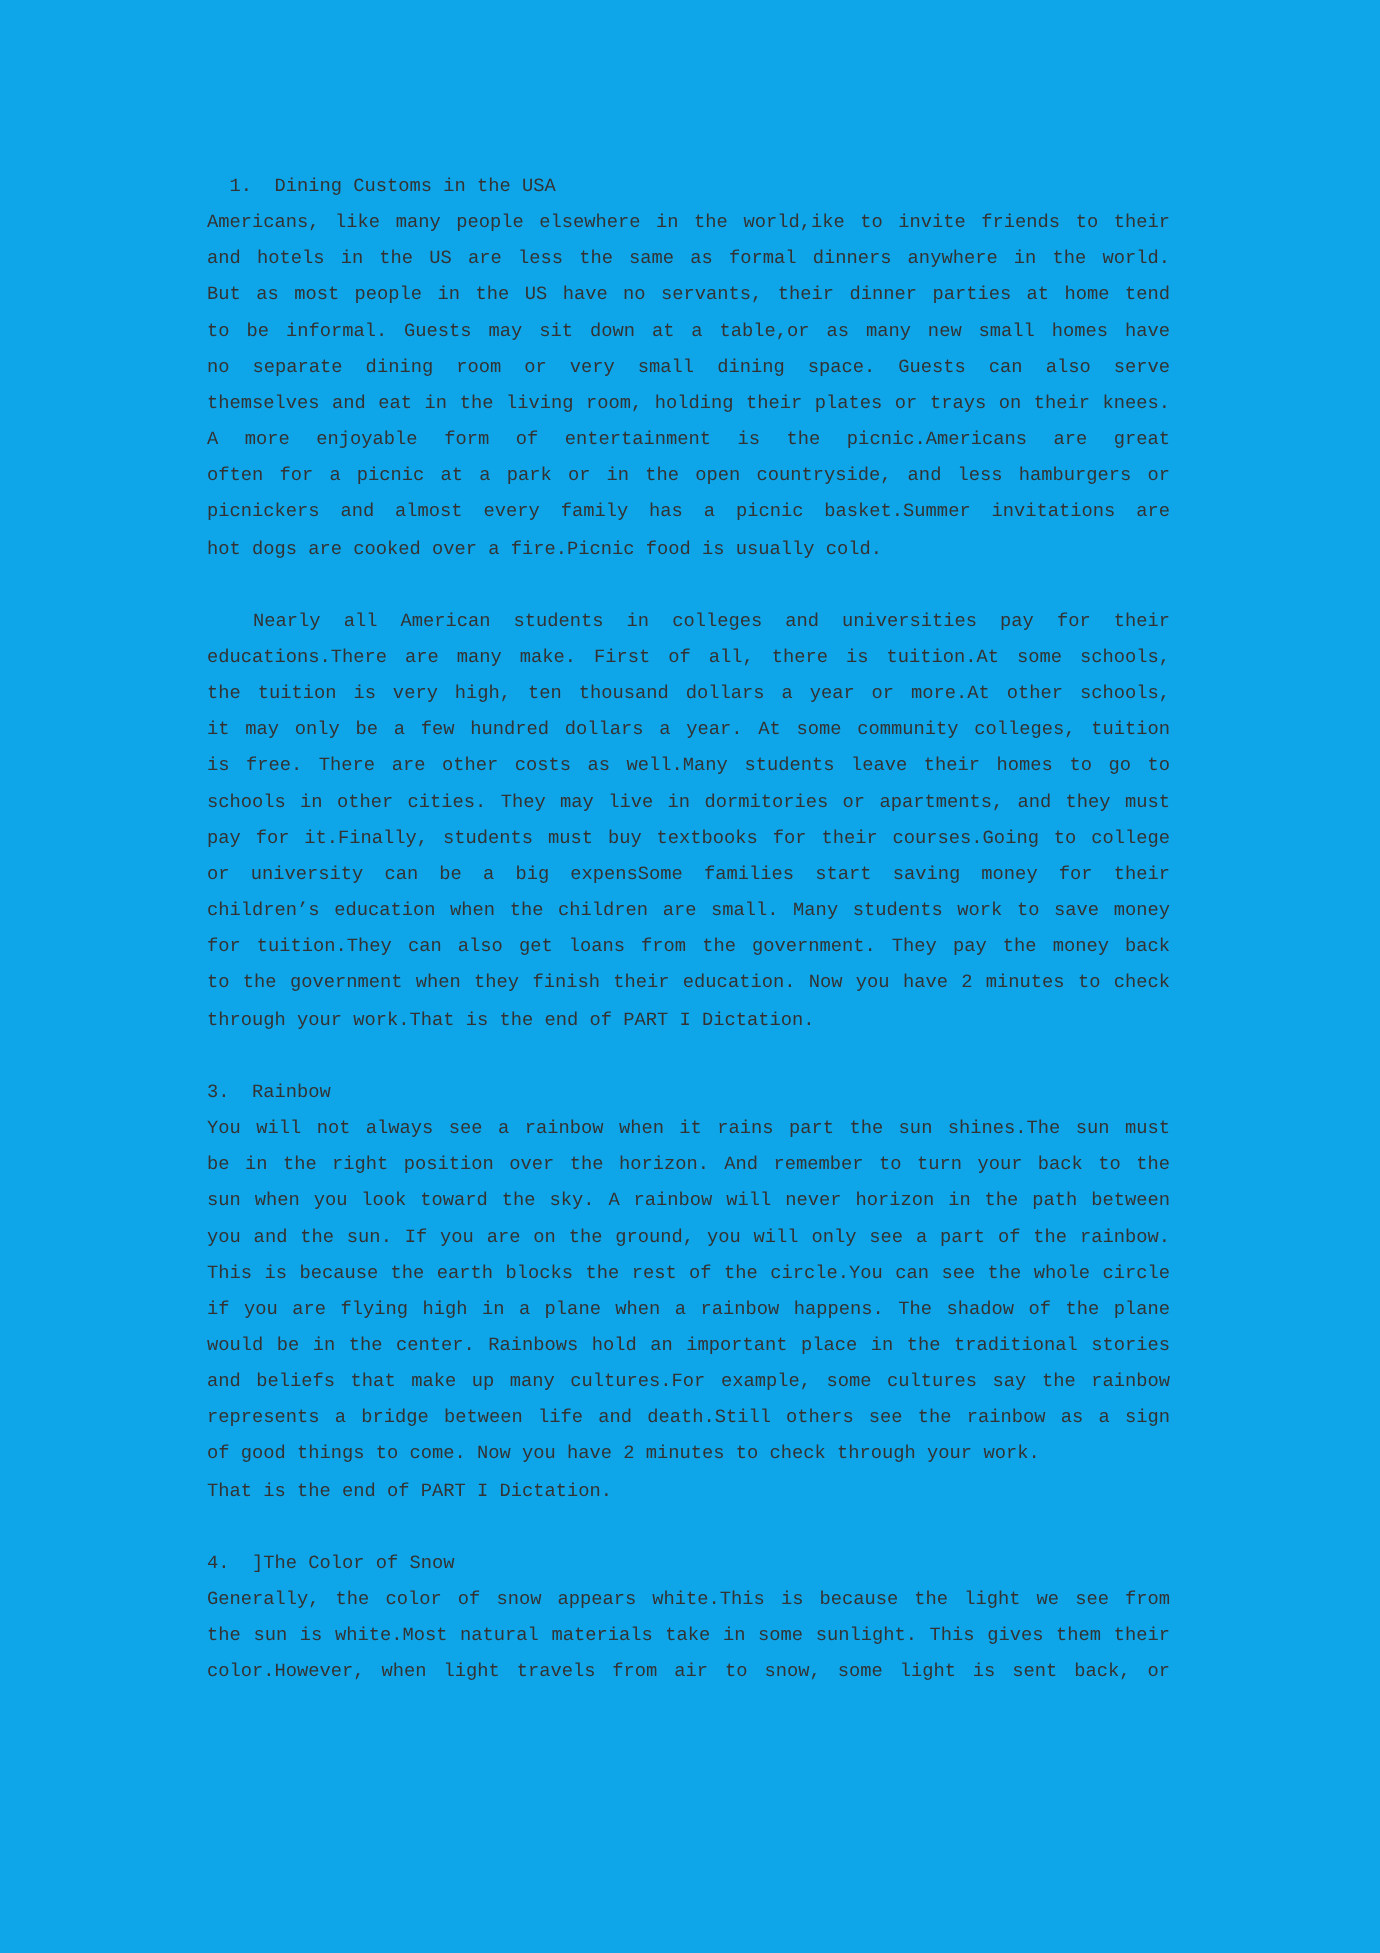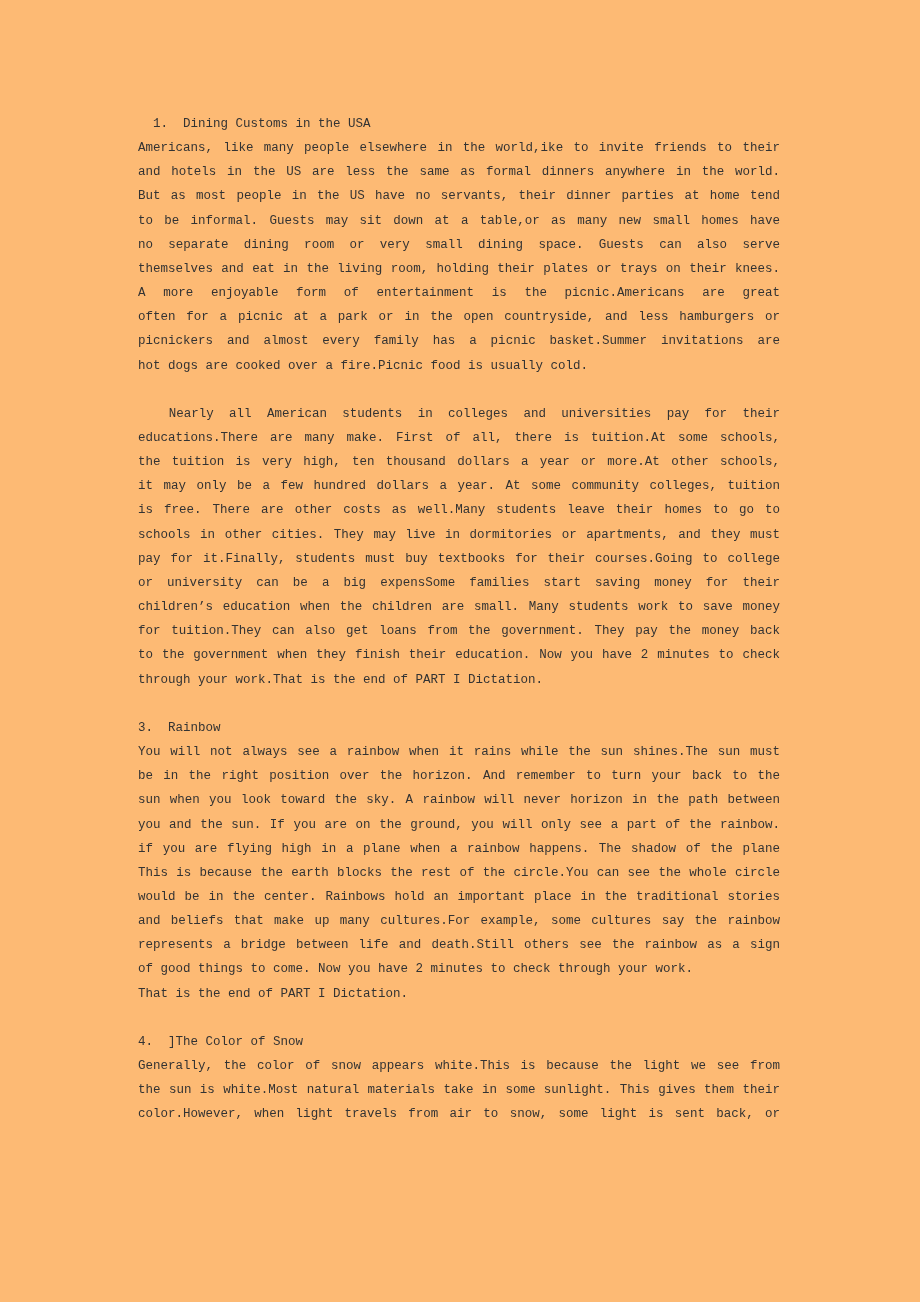--- a/index.html
+++ b/index.html
@@ -4,21 +4,21 @@
 <style>
   html, body {
     margin: 0;
     padding: 0;
     background: #ffffff;
   }
   .page {
     position: relative;
     width: 920px;
     height: 1302px;
-    background: #fdba74;
+    background: #0ea5e9;
     box-sizing: border-box;
     padding: 112px 140px 16px 138px;
     overflow: hidden;
   }
   .line {
     font-family: "Liberation Mono", "DejaVu Sans Mono", monospace;
     font-size: 12.5px;
     line-height: 24.15px;
     color: #333333;
     white-space: pre-wrap;
@@ -65,26 +65,26 @@
         <div class="line">schools in other cities. They may live in dormitories or apartments, and they must</div>
         <div class="line">pay for it.Finally, students must buy textbooks for their courses.Going to college</div>
         <div class="line">or university can be a big expensSome families start saving money for their</div>
         <div class="line">children’s education when the children are small. Many students work to save money</div>
         <div class="line">for tuition.They can also get loans from the government. They pay the money back</div>
         <div class="line">to the government when they finish their education. Now you have 2 minutes to check</div>
         <div class="line lastline">through your work.That is the end of PART I Dictation.</div>
       </div>
       <div class="section">
         <div class="line title">3.  Rainbow</div>
-        <div class="line">You will not always see a rainbow when it rains while the sun shines.The sun must</div>
+        <div class="line">You will not always see a rainbow when it rains part the sun shines.The sun must</div>
         <div class="line">be in the right position over the horizon. And remember to turn your back to the</div>
         <div class="line">sun when you look toward the sky. A rainbow will never horizon in the path between</div>
         <div class="line">you and the sun. If you are on the ground, you will only see a part of the rainbow.</div>
+        <div class="line">This is because the earth blocks the rest of the circle.You can see the whole circle</div>
         <div class="line">if you are flying high in a plane when a rainbow happens. The shadow of the plane</div>
-        <div class="line">This is because the earth blocks the rest of the circle.You can see the whole circle</div>
         <div class="line">would be in the center. Rainbows hold an important place in the traditional stories</div>
         <div class="line">and beliefs that make up many cultures.For example, some cultures say the rainbow</div>
         <div class="line">represents a bridge between life and death.Still others see the rainbow as a sign</div>
         <div class="line lastline">of good things to come. Now you have 2 minutes to check through your work.</div>
         <div class="line lastline">That is the end of PART I Dictation.</div>
       </div>
       <div class="section">
         <div class="line title">4.  ]The Color of Snow</div>
         <div class="line">Generally, the color of snow appears white.This is because the light we see from</div>
         <div class="line">the sun is white.Most natural materials take in some sunlight. This gives them their</div>

